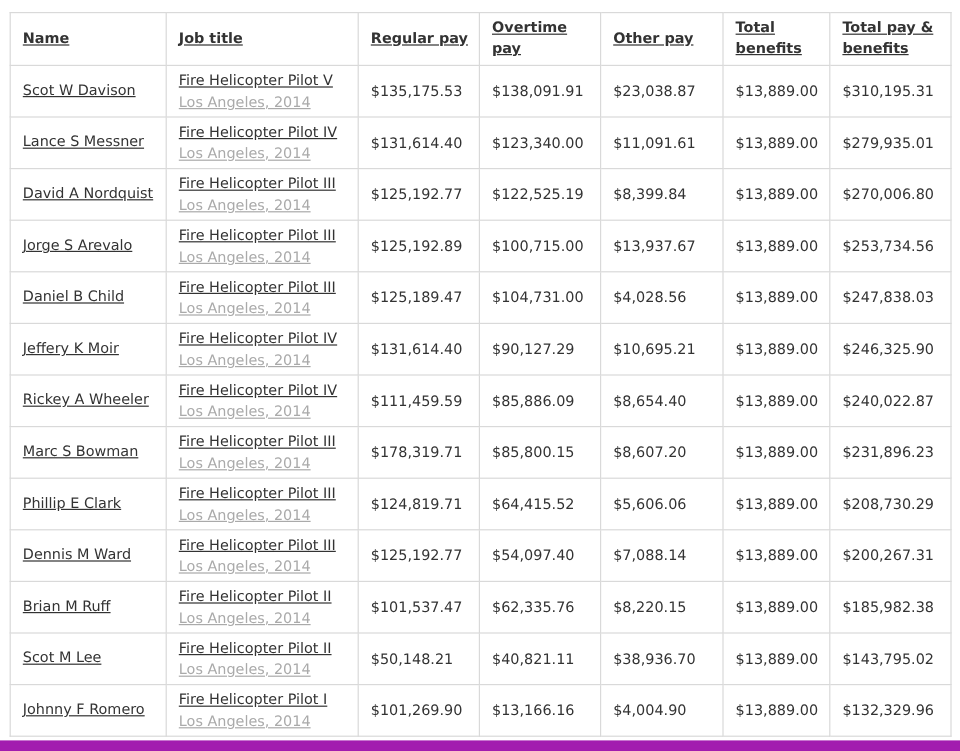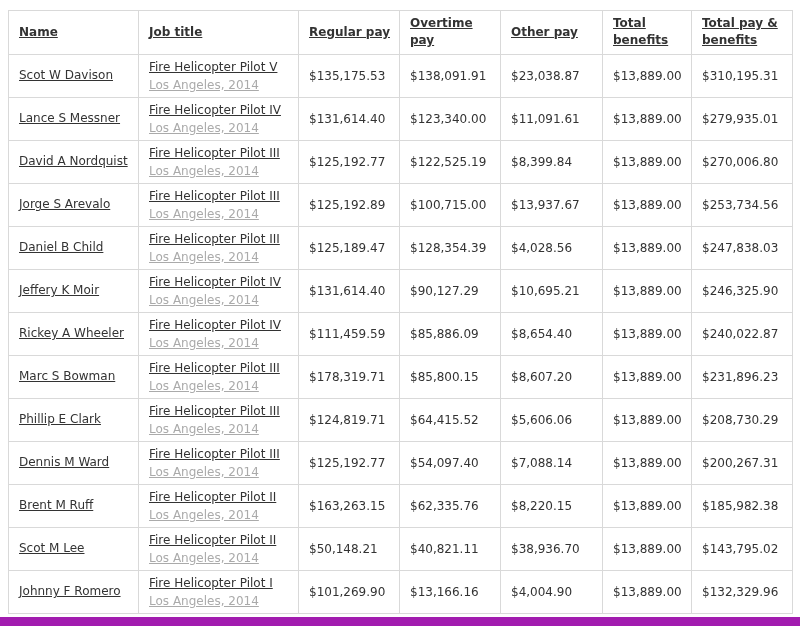--- a/index.html
+++ b/index.html
@@ -146,21 +146,21 @@
     <td><span class="money">$13,889.00</span></td>
     <td><span class="money">$253,734.56</span></td>
   </tr>
           <tr>
     <td><a class="name-link">Daniel B Child</a></td>
     <td>
       <a class="job-link">Fire Helicopter Pilot III</a><br>
       <a class="loc-link">Los Angeles, 2014</a>
     </td>
     <td><span class="money">$125,189.47</span></td>
-    <td><span class="money">$128,354.39</span></td>
+    <td><span class="money">$104,731.00</span></td>
     <td><span class="money">$4,028.56</span></td>
     <td><span class="money">$13,889.00</span></td>
     <td><span class="money">$247,838.03</span></td>
   </tr>
           <tr>
     <td><a class="name-link">Jeffery K Moir</a></td>
     <td>
       <a class="job-link">Fire Helicopter Pilot IV</a><br>
       <a class="loc-link">Los Angeles, 2014</a>
     </td>
@@ -212,26 +212,26 @@
       <a class="job-link">Fire Helicopter Pilot III</a><br>
       <a class="loc-link">Los Angeles, 2014</a>
     </td>
     <td><span class="money">$125,192.77</span></td>
     <td><span class="money">$54,097.40</span></td>
     <td><span class="money">$7,088.14</span></td>
     <td><span class="money">$13,889.00</span></td>
     <td><span class="money">$200,267.31</span></td>
   </tr>
           <tr>
-    <td><a class="name-link">Brent M Ruff</a></td>
+    <td><a class="name-link">Brian M Ruff</a></td>
     <td>
       <a class="job-link">Fire Helicopter Pilot II</a><br>
       <a class="loc-link">Los Angeles, 2014</a>
     </td>
-    <td><span class="money">$163,263.15</span></td>
+    <td><span class="money">$101,537.47</span></td>
     <td><span class="money">$62,335.76</span></td>
     <td><span class="money">$8,220.15</span></td>
     <td><span class="money">$13,889.00</span></td>
     <td><span class="money">$185,982.38</span></td>
   </tr>
           <tr>
     <td><a class="name-link">Scot M Lee</a></td>
     <td>
       <a class="job-link">Fire Helicopter Pilot II</a><br>
       <a class="loc-link">Los Angeles, 2014</a>

